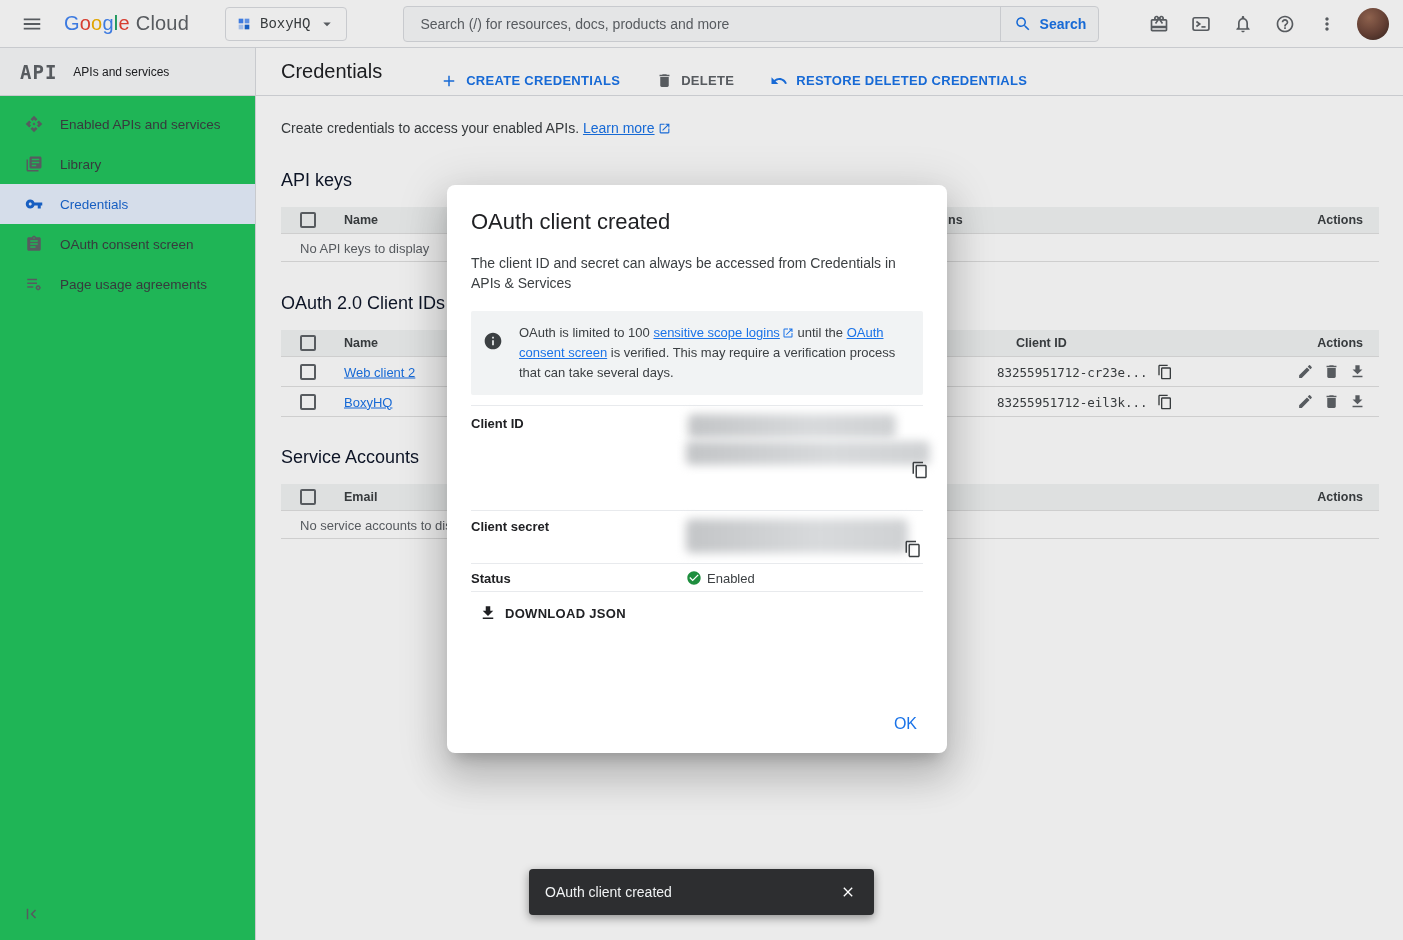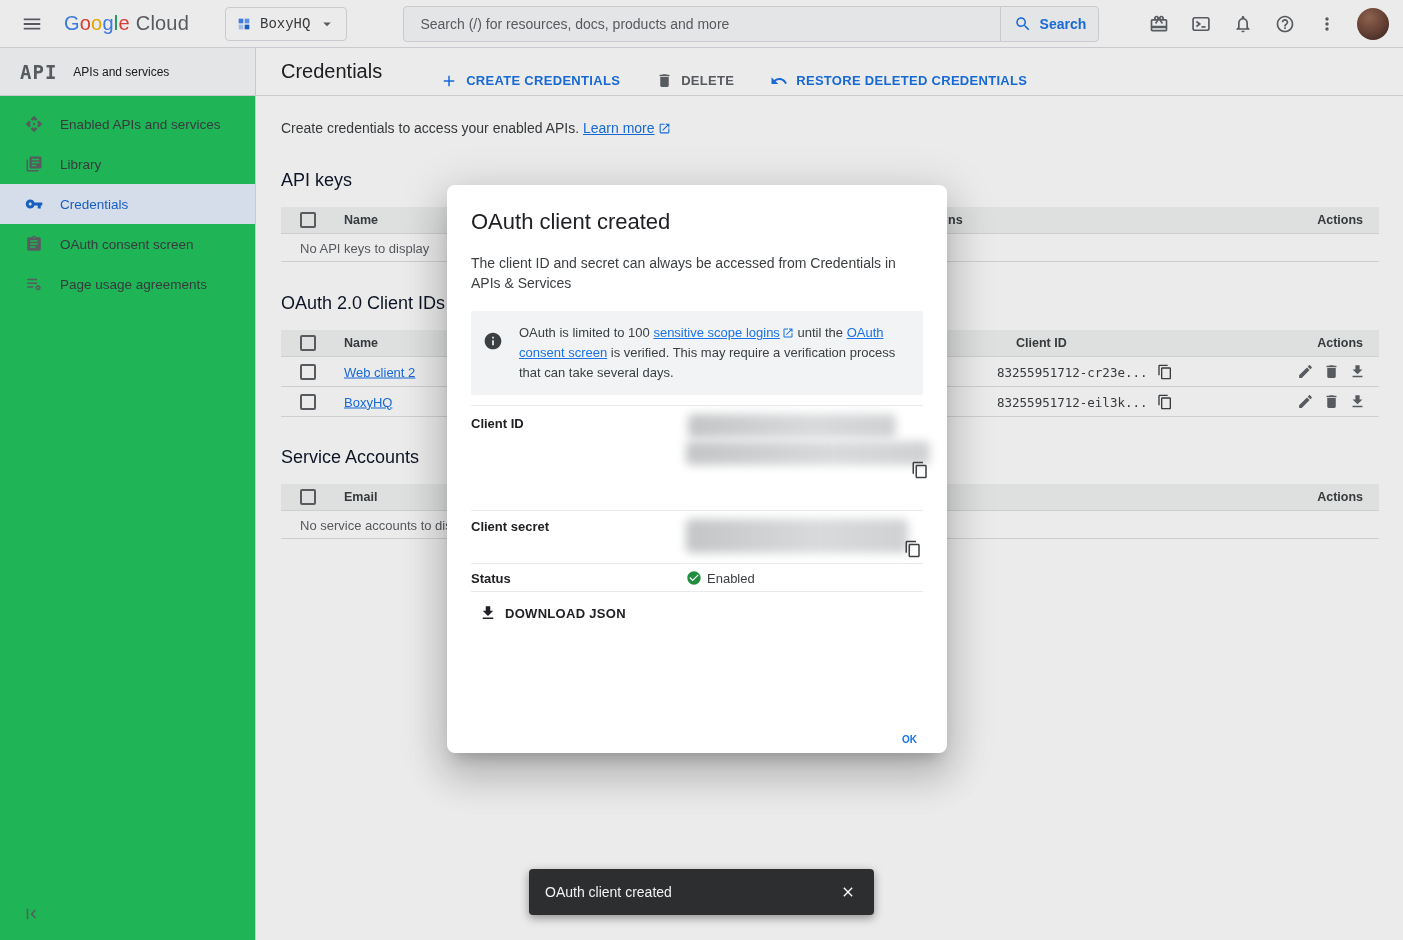--- a/index.html
+++ b/index.html
@@ -109,21 +109,21 @@
   .blob { background:linear-gradient(90deg,#c3c5c7,#d8dadc 60%,#cfd1d3); border-radius:5px; filter:blur(5px); }
   .b1 { width:208px; height:24px; margin-left:2px; }
   .b2 { width:244px; height:24px; margin-top:3px; }
   .b3 { width:222px; height:34px; margin-top:2px; }
   .val-copy { position:absolute; right:-2px; color:#3c4043; width:24px; height:24px; display:flex; align-items:center; justify-content:center; padding:0; }
   .copy-id { top:44px; }
   .copy-secret { top:20px; }
   .status-val { display:flex; align-items:flex-end; gap:5px; padding-top:1px; }
   .dl-btn { margin-top:12px; margin-left:8px; display:inline-flex; align-items:center; gap:8px;
             font-size:13px; font-weight:bold; letter-spacing:.3px; color:#202124; }
-  .ok-btn { position:absolute; right:20px; bottom:0; color:#1a73e8; font-weight:bold; font-size:10px; padding:8px 10px; }
+  .ok-btn { position:absolute; right:20px; bottom:12px; color:#1a73e8; font-weight:normal; font-size:16px; padding:8px 10px; }
 
   
   .snackbar { position:absolute; left:529px; top:869px; width:345px; height:46px; background:#2d2e30; border-radius:4px;
               display:flex; align-items:center; padding:0 10px 0 16px; z-index:70;
               box-shadow:0 3px 10px rgba(0,0,0,.4); }
   .snack-msg { flex:1; font-size:14px; color:#f1f3f4; }
   .snack-close { width:32px; height:32px; display:flex; align-items:center; justify-content:center; color:#fff; }
 </style>
 </head>
 <body>

